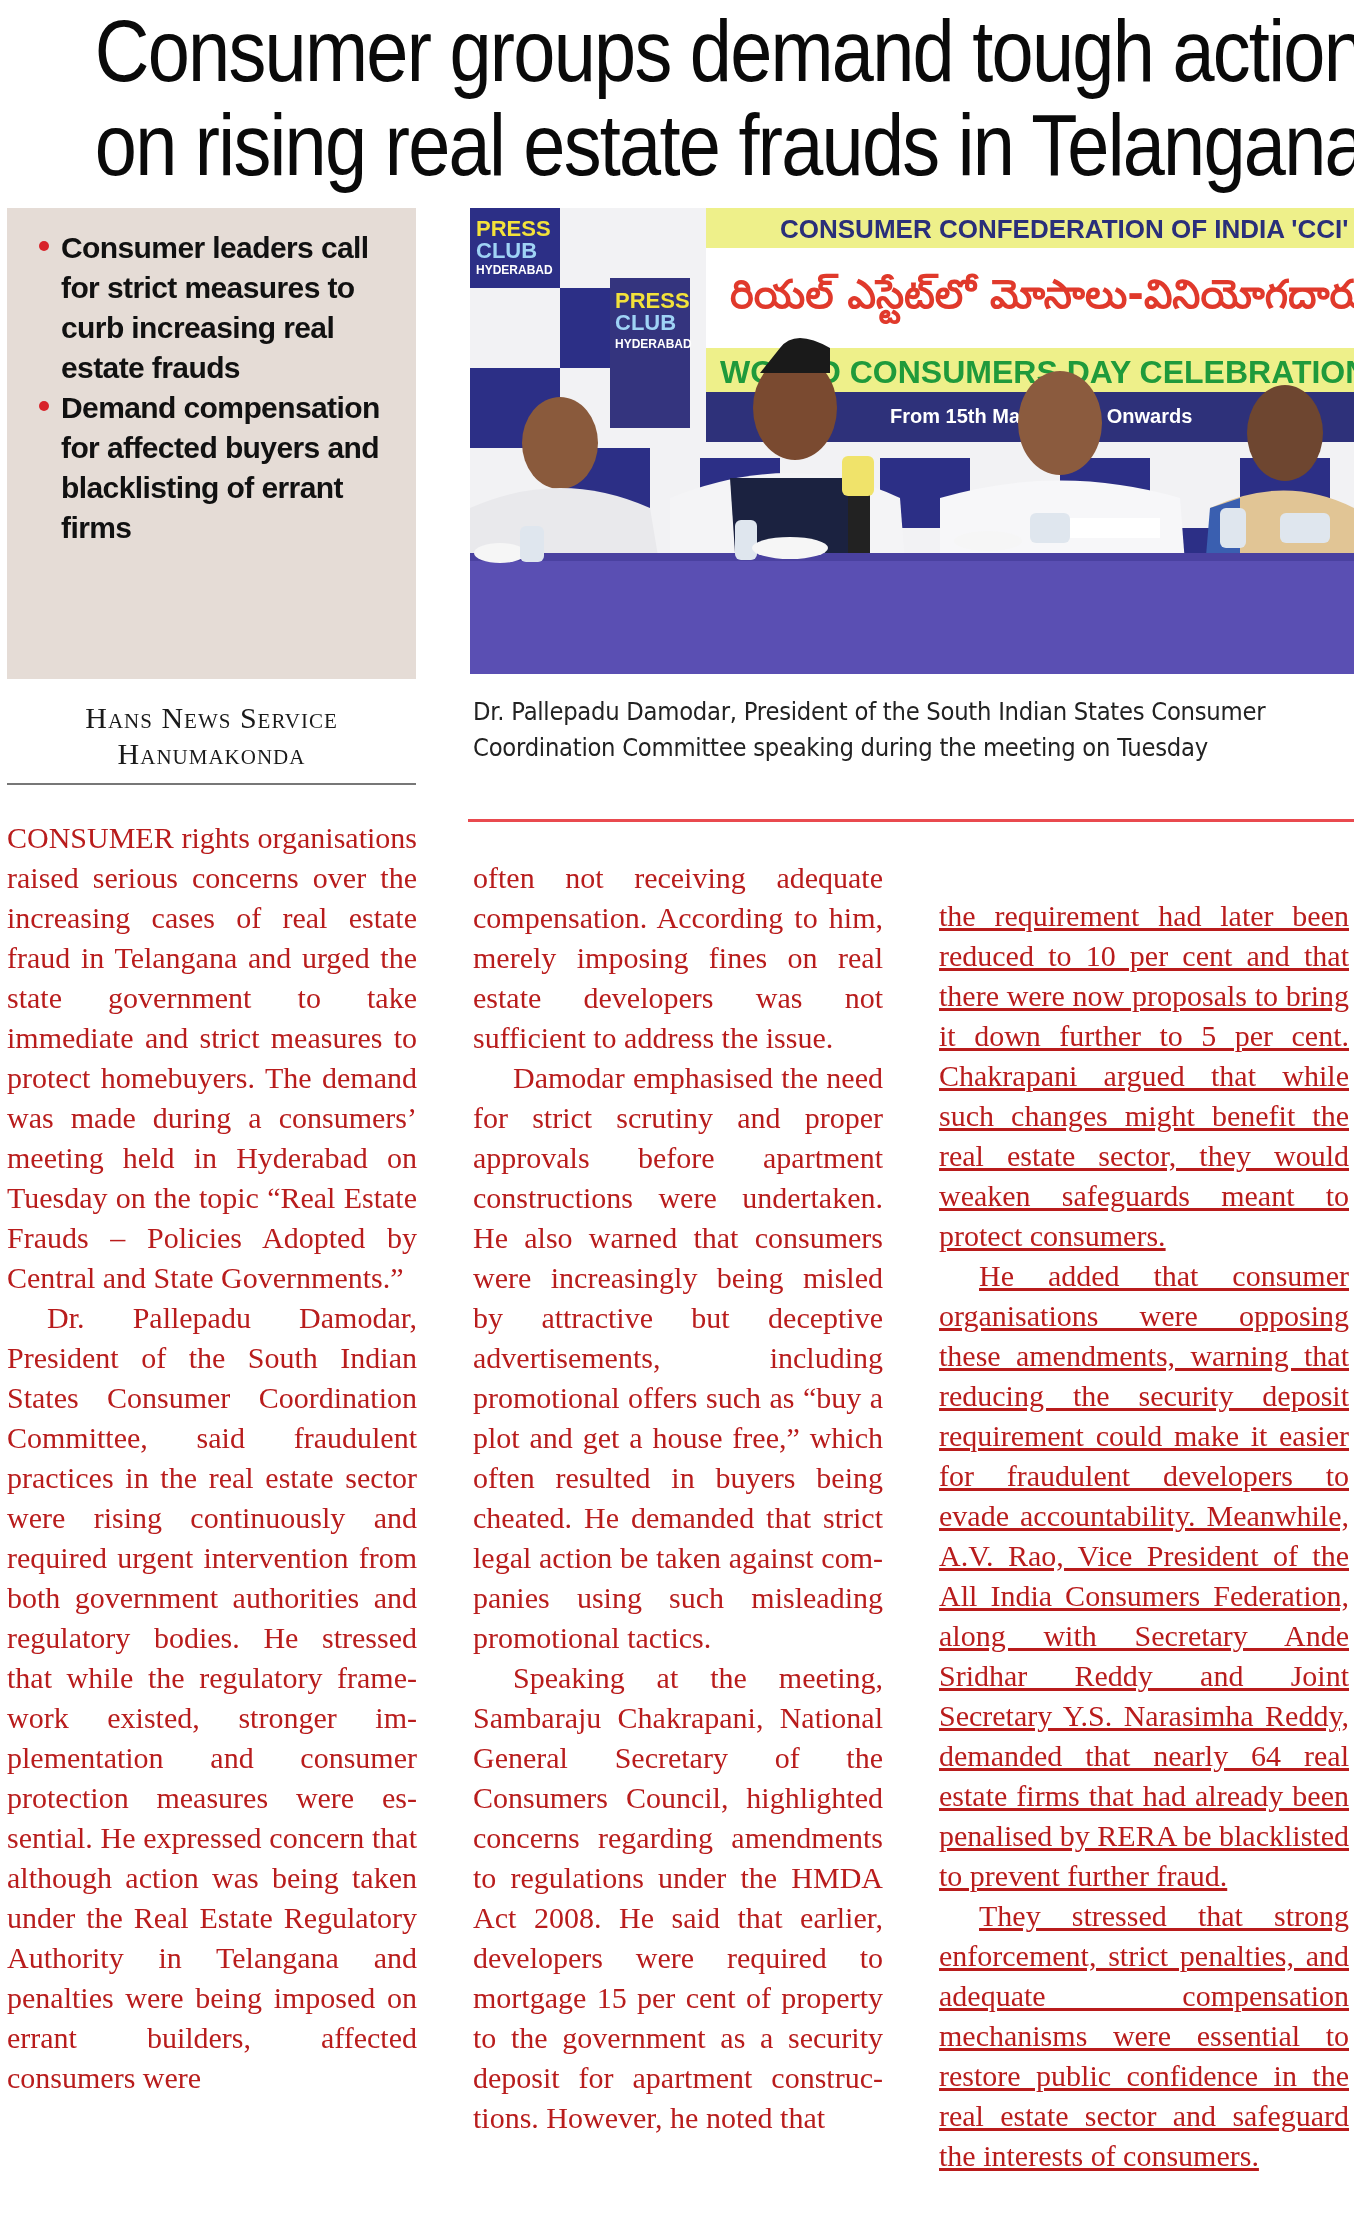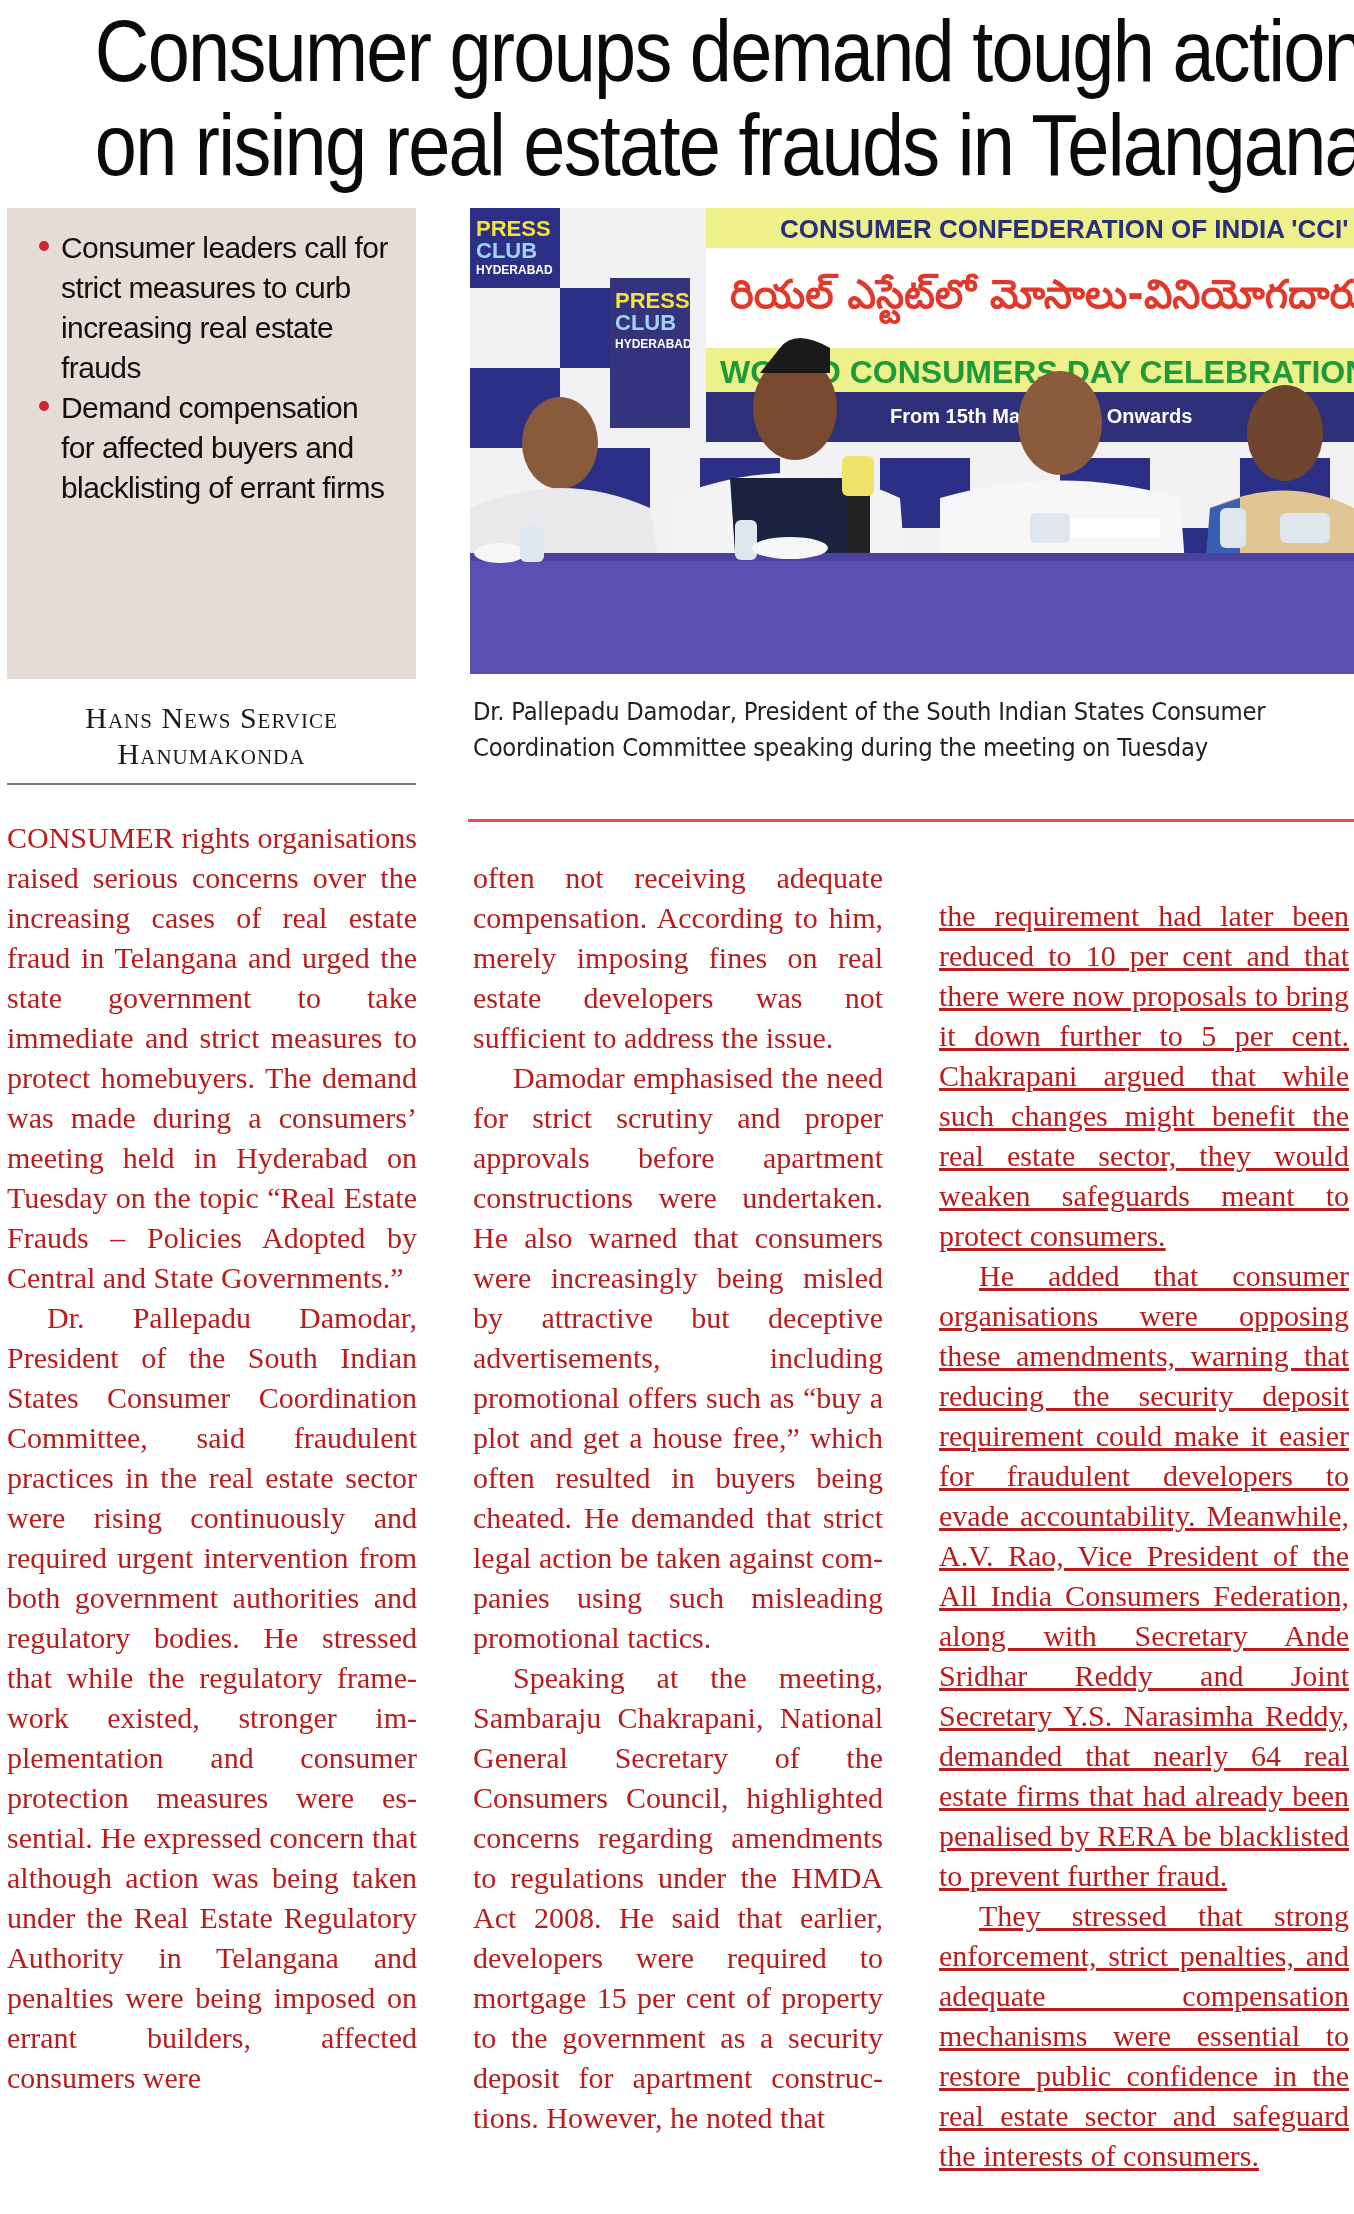--- a/index.html
+++ b/index.html
@@ -13,21 +13,21 @@
       text-align: center; letter-spacing: -2px;
       transform: scaleX(0.86); transform-origin: center top;
       padding-top: 4px; color: #0a0a0a;
     }
     .headline span { display: block; white-space: nowrap; }
 
     .highlights {
       position: absolute; left: 7px; top: 208px; width: 409px; height: 471px;
       background: #e5dcd6; padding: 20px 20px 0 30px;
     }
-    .highlights ul { list-style: none; }
+    .highlights ul { list-style: none; font-weight: bold; }
     .highlights li {
       position: relative; padding-left: 24px;
       font-family: "Liberation Sans", sans-serif; font-size: 30px; line-height: 40px;
       color: #111; letter-spacing: -0.6px;
       transform-origin: left top;
     }
     .highlights li .bullet {
       position: absolute; left: 2px; top: 13px; width: 10px; height: 10px;
       border-radius: 50%; background: #d8232a;
     }

